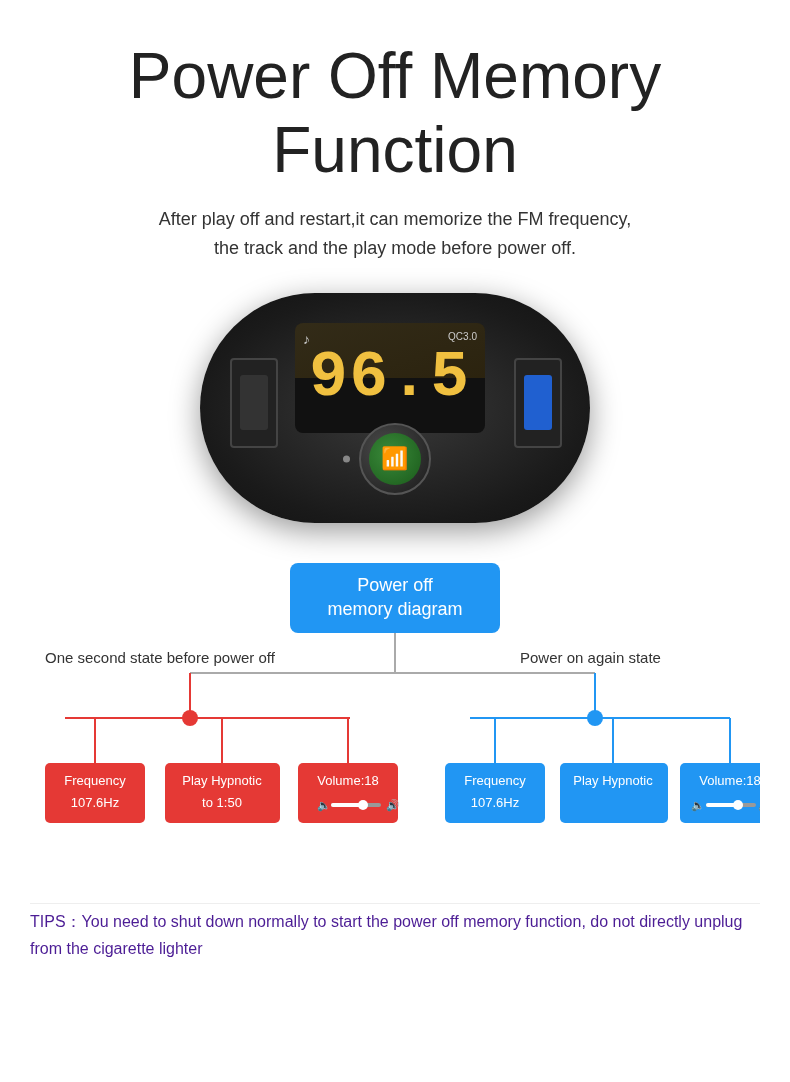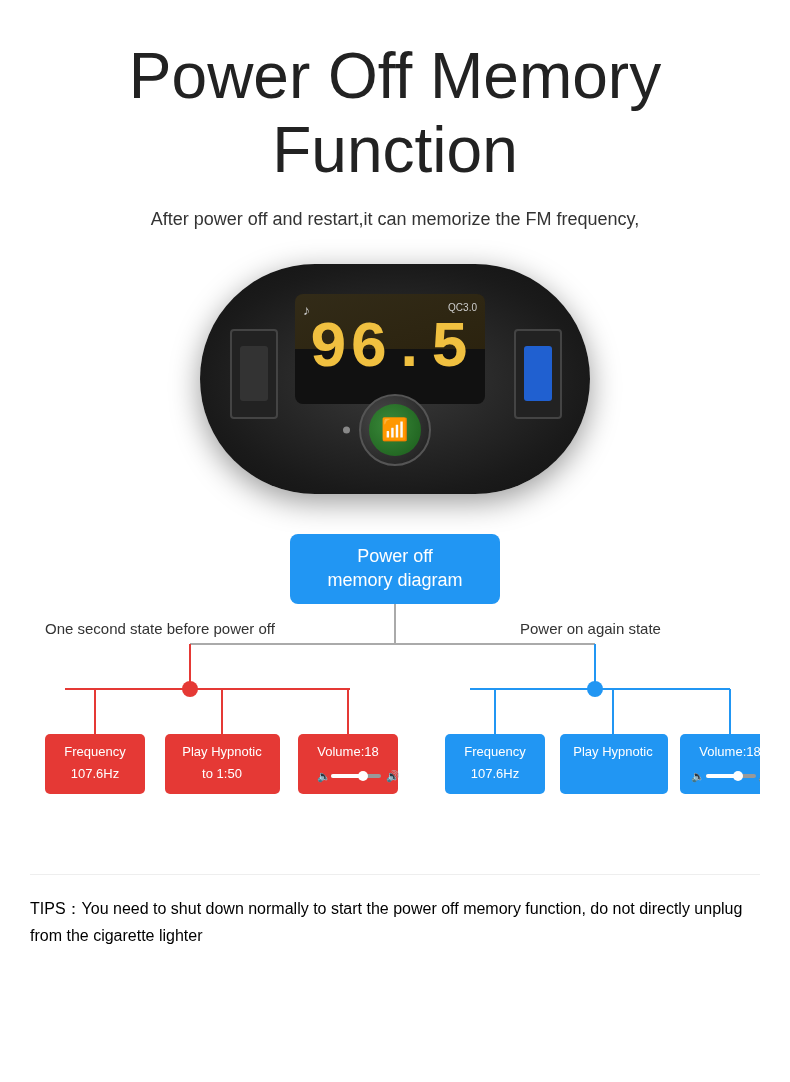--- a/index.html
+++ b/index.html
@@ -175,42 +175,43 @@
       transform: translateY(-50%);
       width: 7px;
       height: 7px;
       background: #888;
       border-radius: 50%;
     }
 
     
     .tips-section {
       border-top: 1px solid #eee;
-      padding-top: 20px;
+      padding-top: 4px;
       font-size: 16px;
       line-height: 1.7;
-      color: #000000;
+      color: #4c1d95;
     }
 
     
     .diagram-wrapper {
       width: 100%;
       position: relative;
       text-decoration: underline;
     }
   </style>
 </head>
 <body>
 
 <div class="page">
 
   <h1 class="title">Power Off Memory Function</h1>
 
   <p class="subtitle">
-    <span>After power off and restart,it can memorize the FM frequency,</span><br>
+    <span>After play off and restart,it can memorize the FM frequency,</span><br>
+    <span>the track and the play mode before power off.</span>
   </p>
 
   <div class="device-container">
     <div class="device">
 
       <div class="usb-left">
         <div class="usb-left-inner"></div>
       </div>
 
       <div class="device-screen">

